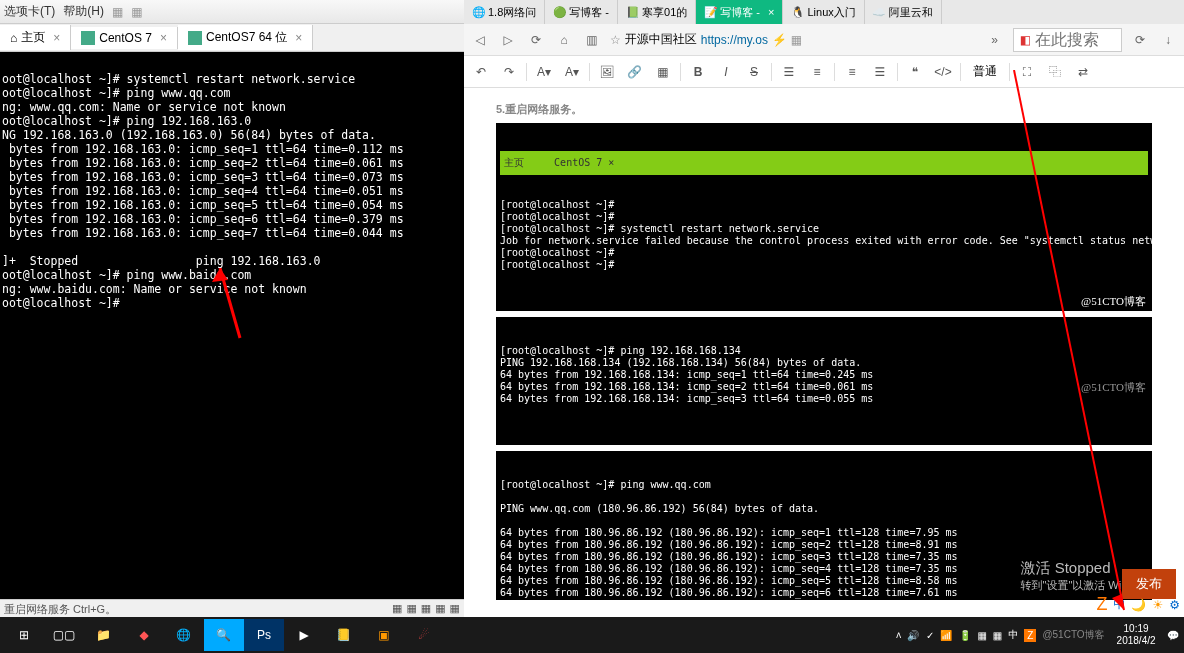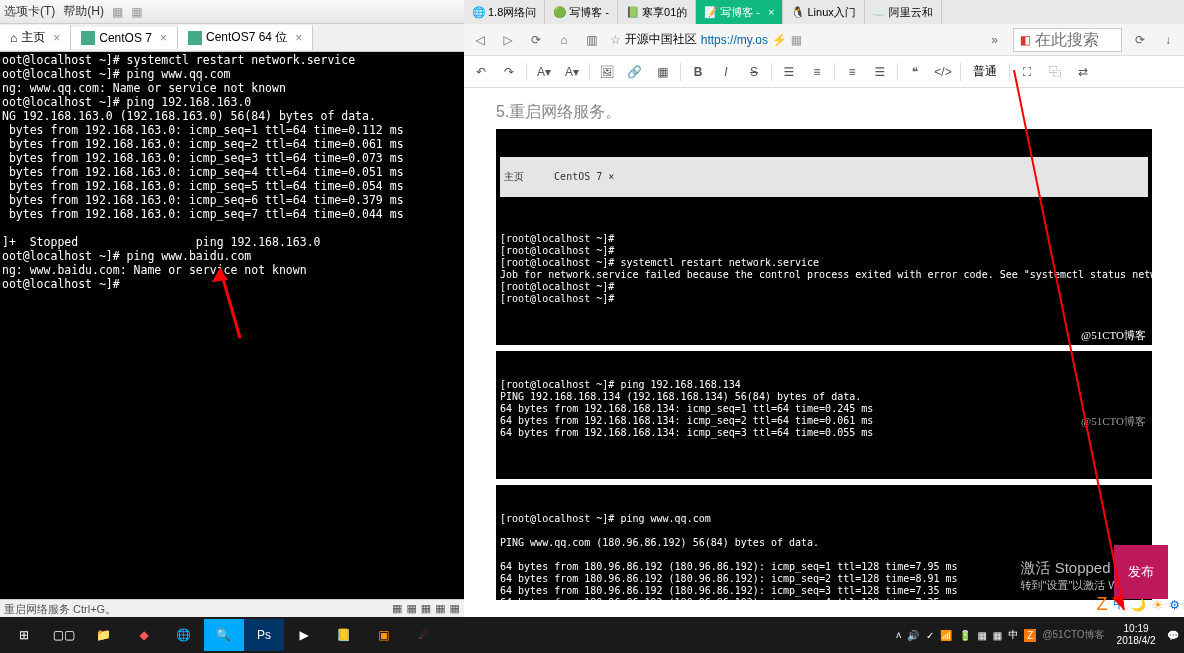--- a/index.html
+++ b/index.html
@@ -22,41 +22,41 @@
     .url-green { color: #0369a1; }
     .search-box { display: flex; align-items: center; gap: 4px; border: 1px solid #ccc; padding: 2px 6px; background: #fff; }
     .search-box input { border: none; outline: none; width: 80px; font-size: 16px; }
     
     .left-pane { width: 464px; height: 576px; position: absolute; top: 24px; left: 0; }
     .tab-bar { height: 28px; background: #f0f0f0; border-bottom: 1px solid #ccc; display: flex; align-items: center; }
     .file-tab { padding: 4px 10px; border-right: 1px solid #ccc; display: flex; align-items: center; gap: 4px; background: #fff; }
     .file-tab .ico { width: 14px; height: 14px; background: #4a8; display: inline-block; }
     .close-x { color: #888; margin-left: 4px; cursor: pointer; }
     
-    .terminal { background: #000; color: #fff; font-family: Consolas, monospace; font-size: 11.5px; line-height: 14px; padding: 1px 2px; height: 548px; white-space: pre; overflow: hidden; position: relative; }
+    .terminal { background: #000; color: #fff; font-family: Consolas, monospace; font-size: 11.5px; line-height: 14px; padding: 20px 2px; height: 548px; white-space: pre; overflow: hidden; position: relative; }
     .terminal .arrow { position: absolute; top: 216px; left: 170px; }
     
     .right-pane { position: absolute; top: 56px; left: 464px; right: 0; height: 544px; background: #fff; overflow: hidden; }
     .editor-toolbar { height: 32px; border-bottom: 1px solid #ddd; display: flex; align-items: center; padding: 0 6px; gap: 6px; }
     .tb-btn { width: 22px; height: 22px; display: flex; align-items: center; justify-content: center; color: #555; cursor: pointer; border: 1px solid transparent; }
     .tb-sep { width: 1px; height: 18px; background: #ddd; }
     .tb-text { padding: 2px 6px; }
     
     .content { padding: 8px 32px; overflow: hidden; }
     .content p { margin: 6px 0; font-size: 13px; }
     
     .screenshot-box { background: #000; color: #fff; font-family: Consolas, monospace; font-size: 10px; line-height: 12px; padding: 4px; margin: 6px 0; position: relative; white-space: pre; }
-    .screenshot-header { background: #e5e5e5; color: #333; padding: 14px 4px; font-size: 10px; margin-bottom: 12px; }
+    .screenshot-header { background: #84cc16; color: #333; padding: 6px 4px; font-size: 10px; margin-bottom: 0; }
     .watermark { position: absolute; right: 6px; bottom: 4px; color: #fff; font-size: 11px; font-family: "Microsoft YaHei"; }
     .watermark2 { position: absolute; right: 6px; top: 50%; color: #999; font-size: 11px; font-family: "Microsoft YaHei"; }
     
     .win-activate { position: absolute; right: 20px; bottom: 60px; color: #bbb; font-size: 15px; text-align: left; }
     .win-activate .sub { font-size: 11px; }
     
-    .publish-btn { position: absolute; right: 16px; bottom: 54px; background: #be185d; color: #fff; padding: 18px 14px; font-size: 13px; }
+    .publish-btn { position: absolute; right: 8px; bottom: 54px; background: #c2410c; color: #fff; padding: 6px 14px; font-size: 13px; }
     
     .status-bar { position: absolute; bottom: 36px; left: 0; width: 464px; height: 18px; background: #f0f0f0; border-top: 1px solid #ccc; font-size: 11px; padding: 2px 4px; color: #555; display: flex; justify-content: space-between; }
     .status-icons { display: flex; gap: 4px; }
     
     .float-icons { position: absolute; right: 4px; bottom: 38px; display: flex; gap: 6px; align-items: center; }
     
     .taskbar { position: absolute; bottom: 0; left: 0; right: 0; height: 36px; background: #1a1a1a; display: flex; align-items: center; padding: 0 4px; }
     .tb-item { width: 40px; height: 32px; display: flex; align-items: center; justify-content: center; color: #fff; }
     .tb-right { margin-left: auto; display: flex; align-items: center; gap: 6px; color: #fff; font-size: 10px; }
     .clock { text-align: center; line-height: 12px; padding: 0 6px; }
@@ -210,21 +210,21 @@
     <div class="tb-btn">&lt;/&gt;</div>
     <div class="tb-sep"></div>
     <div class="tb-text">普通</div>
     <div class="tb-sep"></div>
     <div class="tb-btn">⛶</div>
     <div class="tb-btn">⿻</div>
     <div class="tb-btn">⇄</div>
   </div>
 
   <div class="content">
-    <p style="color:#888;font-size:16px;">5.重启网络服务。</p>
+    <p style="color:#888;font-size:11px;font-weight:bold;">5.重启网络服务。</p>
 
     <div class="screenshot-box">
       <div class="screenshot-header">主页     CentOS 7 ×</div>
       <div id="shot1">[root@localhost ~]#
 [root@localhost ~]#
 [root@localhost ~]# systemctl restart network.service
 Job for network.service failed because the control process exited with error code. See "systemctl status network.service" and "journ
 [root@localhost ~]#
 [root@localhost ~]#</div>
       <div class="watermark">@51CTO博客</div>

